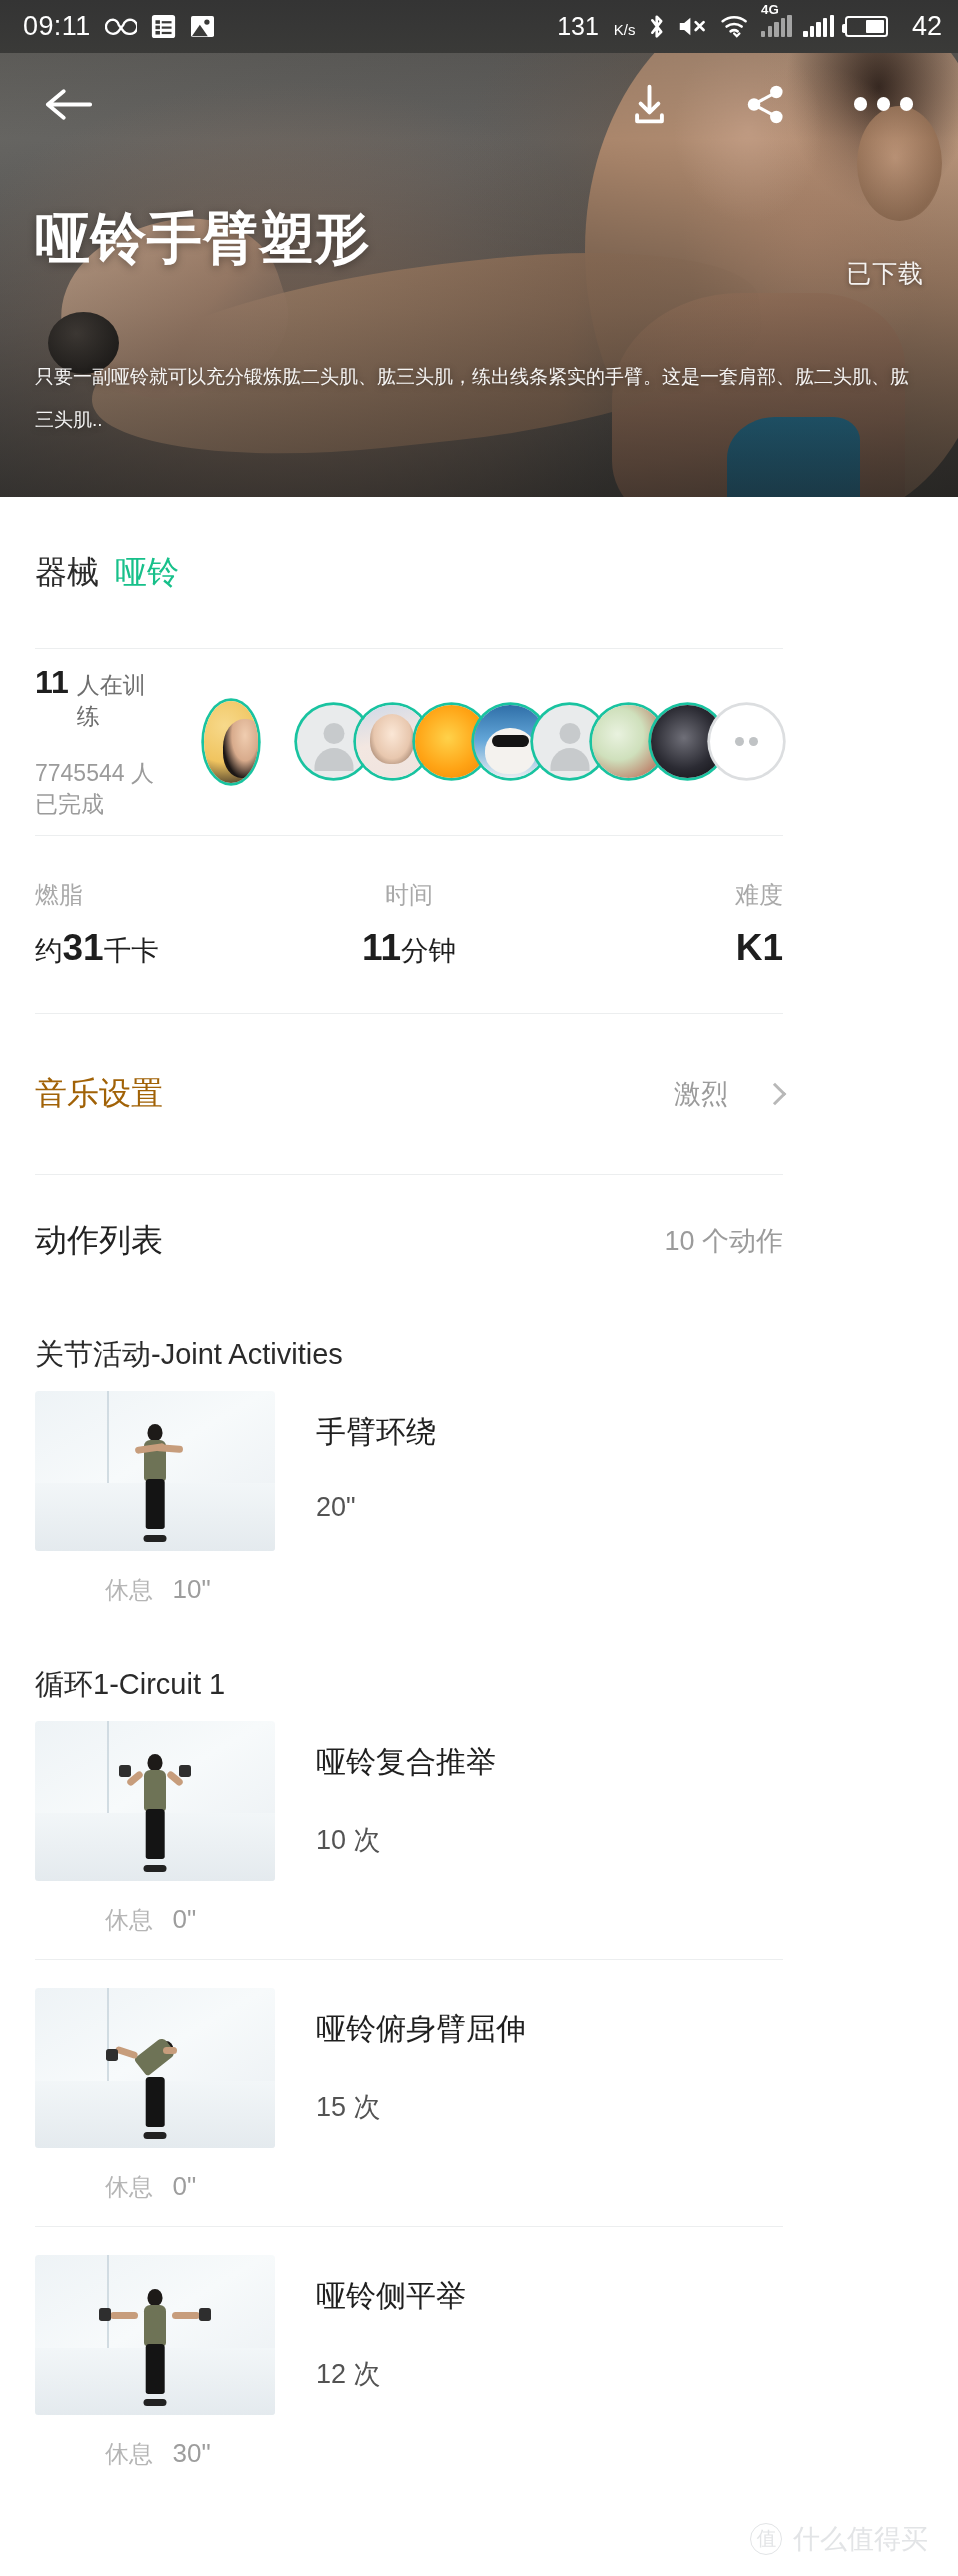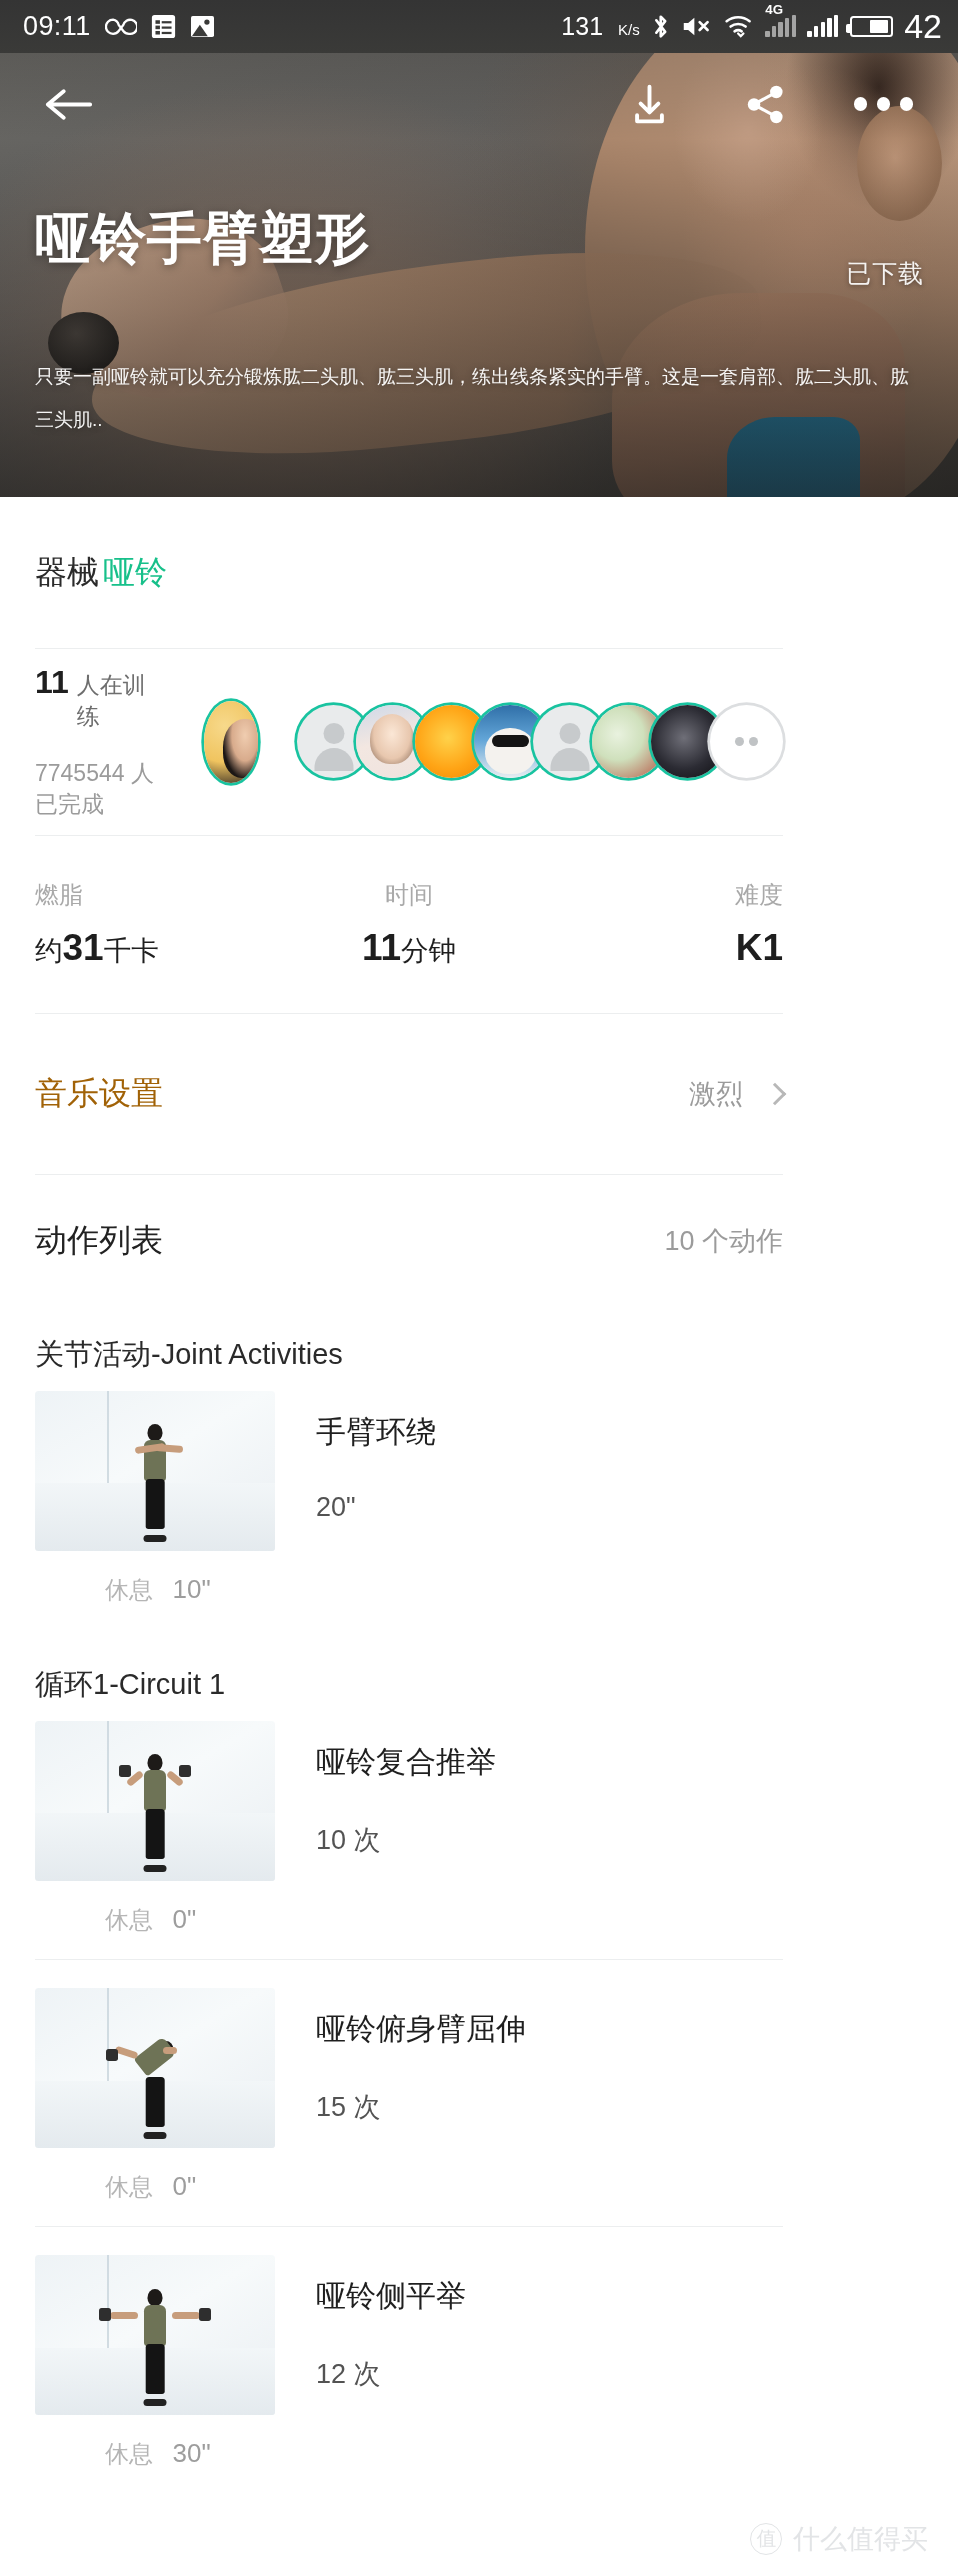--- a/index.html
+++ b/index.html
@@ -19,21 +19,21 @@
     padding:0 16px 0 23px;
     color:#ffffff;
     background:linear-gradient(180deg,#343434 0%,#3a3a38 100%);
     z-index:6;
   }
   .sb-left{ display:flex; align-items:center; gap:14px; }
   .sb-time{ font-size:27px; letter-spacing:0.4px; font-weight:400; }
   .sb-right{ margin-left:auto; display:flex; align-items:center; gap:11.5px; }
   .sb-speed{ font-size:25px; display:flex; align-items:baseline; }
   .sb-speed .unit{ font-size:15px; margin-left:15px; line-height:1; }
-  .sb-batt-num{ font-size:34px; margin-left:0; }
+  .sb-batt-num{ font-size:27px; margin-left:12px; }
 
   .icn{ display:inline-block; }
   .icn svg{ display:block; }
 
   
   .bars{ display:flex; align-items:flex-end; gap:2.2px; height:21px; }
   .bars i{ display:block; width:4.4px; background:#fff; border-radius:0.9px; }
   .bars i:nth-child(1){height:6.2px}
   .bars i:nth-child(2){height:10.6px}
   .bars i:nth-child(3){height:15px}
@@ -133,21 +133,21 @@
     text-shadow:0 0.9px 7px rgba(0,0,0,.4);
   }
 
   
   .sheet{ position:absolute; top:497px; left:0; width:818px; background:#fff; z-index:4; }
   .divider{ height:0.9px; background:#eceeef; margin:0 35px; }
 
   
   .equip{ height:151px; display:flex; align-items:center; padding:0 35px; }
   .equip .lbl{ font-size:32px; color:#2b2b2b; font-weight:500; }
-  .equip .val{ font-size:32px; color:#17c08a; margin-left:4px; font-weight:500;}
+  .equip .val{ font-size:32px; color:#17c08a; margin-left:16px; font-weight:500;}
 
   
   .trainers{ height:186px; display:flex; align-items:center; padding:0 35px; }
   .tr-text .t1{ font-size:23px; color:#6e6e6e; display:flex; align-items:baseline; }
   .tr-text .t1 b{ font-size:32px; color:#1f1f1f; font-weight:700; margin-right:8px; }
   .tr-text .t2{ font-size:23px; color:#9b9b9b; margin-top:26px; }
 
   .hero-av{ margin-left:44px; width:82px; height:82px; border-radius:50%; position:relative;
             background:radial-gradient(circle at 38% 30%, #f7d98b 0%, #f0c45f 55%, #2a2320 100%);
             box-shadow:0 0 0 2.7px #19c3a0; overflow:hidden; }
@@ -183,21 +183,21 @@
   .stat.c{ text-align:center; }
   .stat.r{ text-align:right; }
   .stat .k{ font-size:24px; color:#a9a9a9; }
   .stat .v{ margin-top:16px; font-size:27.5px; color:#1e1e1e; }
   .stat .v b{ font-size:37px; font-weight:700; }
 
   
   .music{ height:160px; display:flex; align-items:center; padding:0 35px; cursor:pointer; }
   .music .lbl{ font-size:32px; color:#a16207; font-weight:500; }
   .music .r{ margin-left:auto; display:flex; align-items:center; }
-  .music .val{ font-size:27px; color:#9b9b9b; margin-right:24px;text-align:center; }
+  .music .val{ font-size:27px; color:#9b9b9b; margin-right:39px;text-align:center; }
   .chev{ width:16px; height:16px; border-right:3.5px solid #b8b8b8; border-top:3.5px solid #b8b8b8;
          transform:rotate(45deg); display:block; }
 
   
   .alist-head{ height:133px; display:flex; align-items:center; padding:0 35px; }
   .alist-head .lbl{ font-size:32px; color:#222; font-weight:500; }
   .alist-head .cnt{ margin-left:auto; font-size:27px; color:#9b9b9b; }
 
   .sect{ padding:27px 35px 16px; font-size:29px; color:#2a2a2a; }
 

